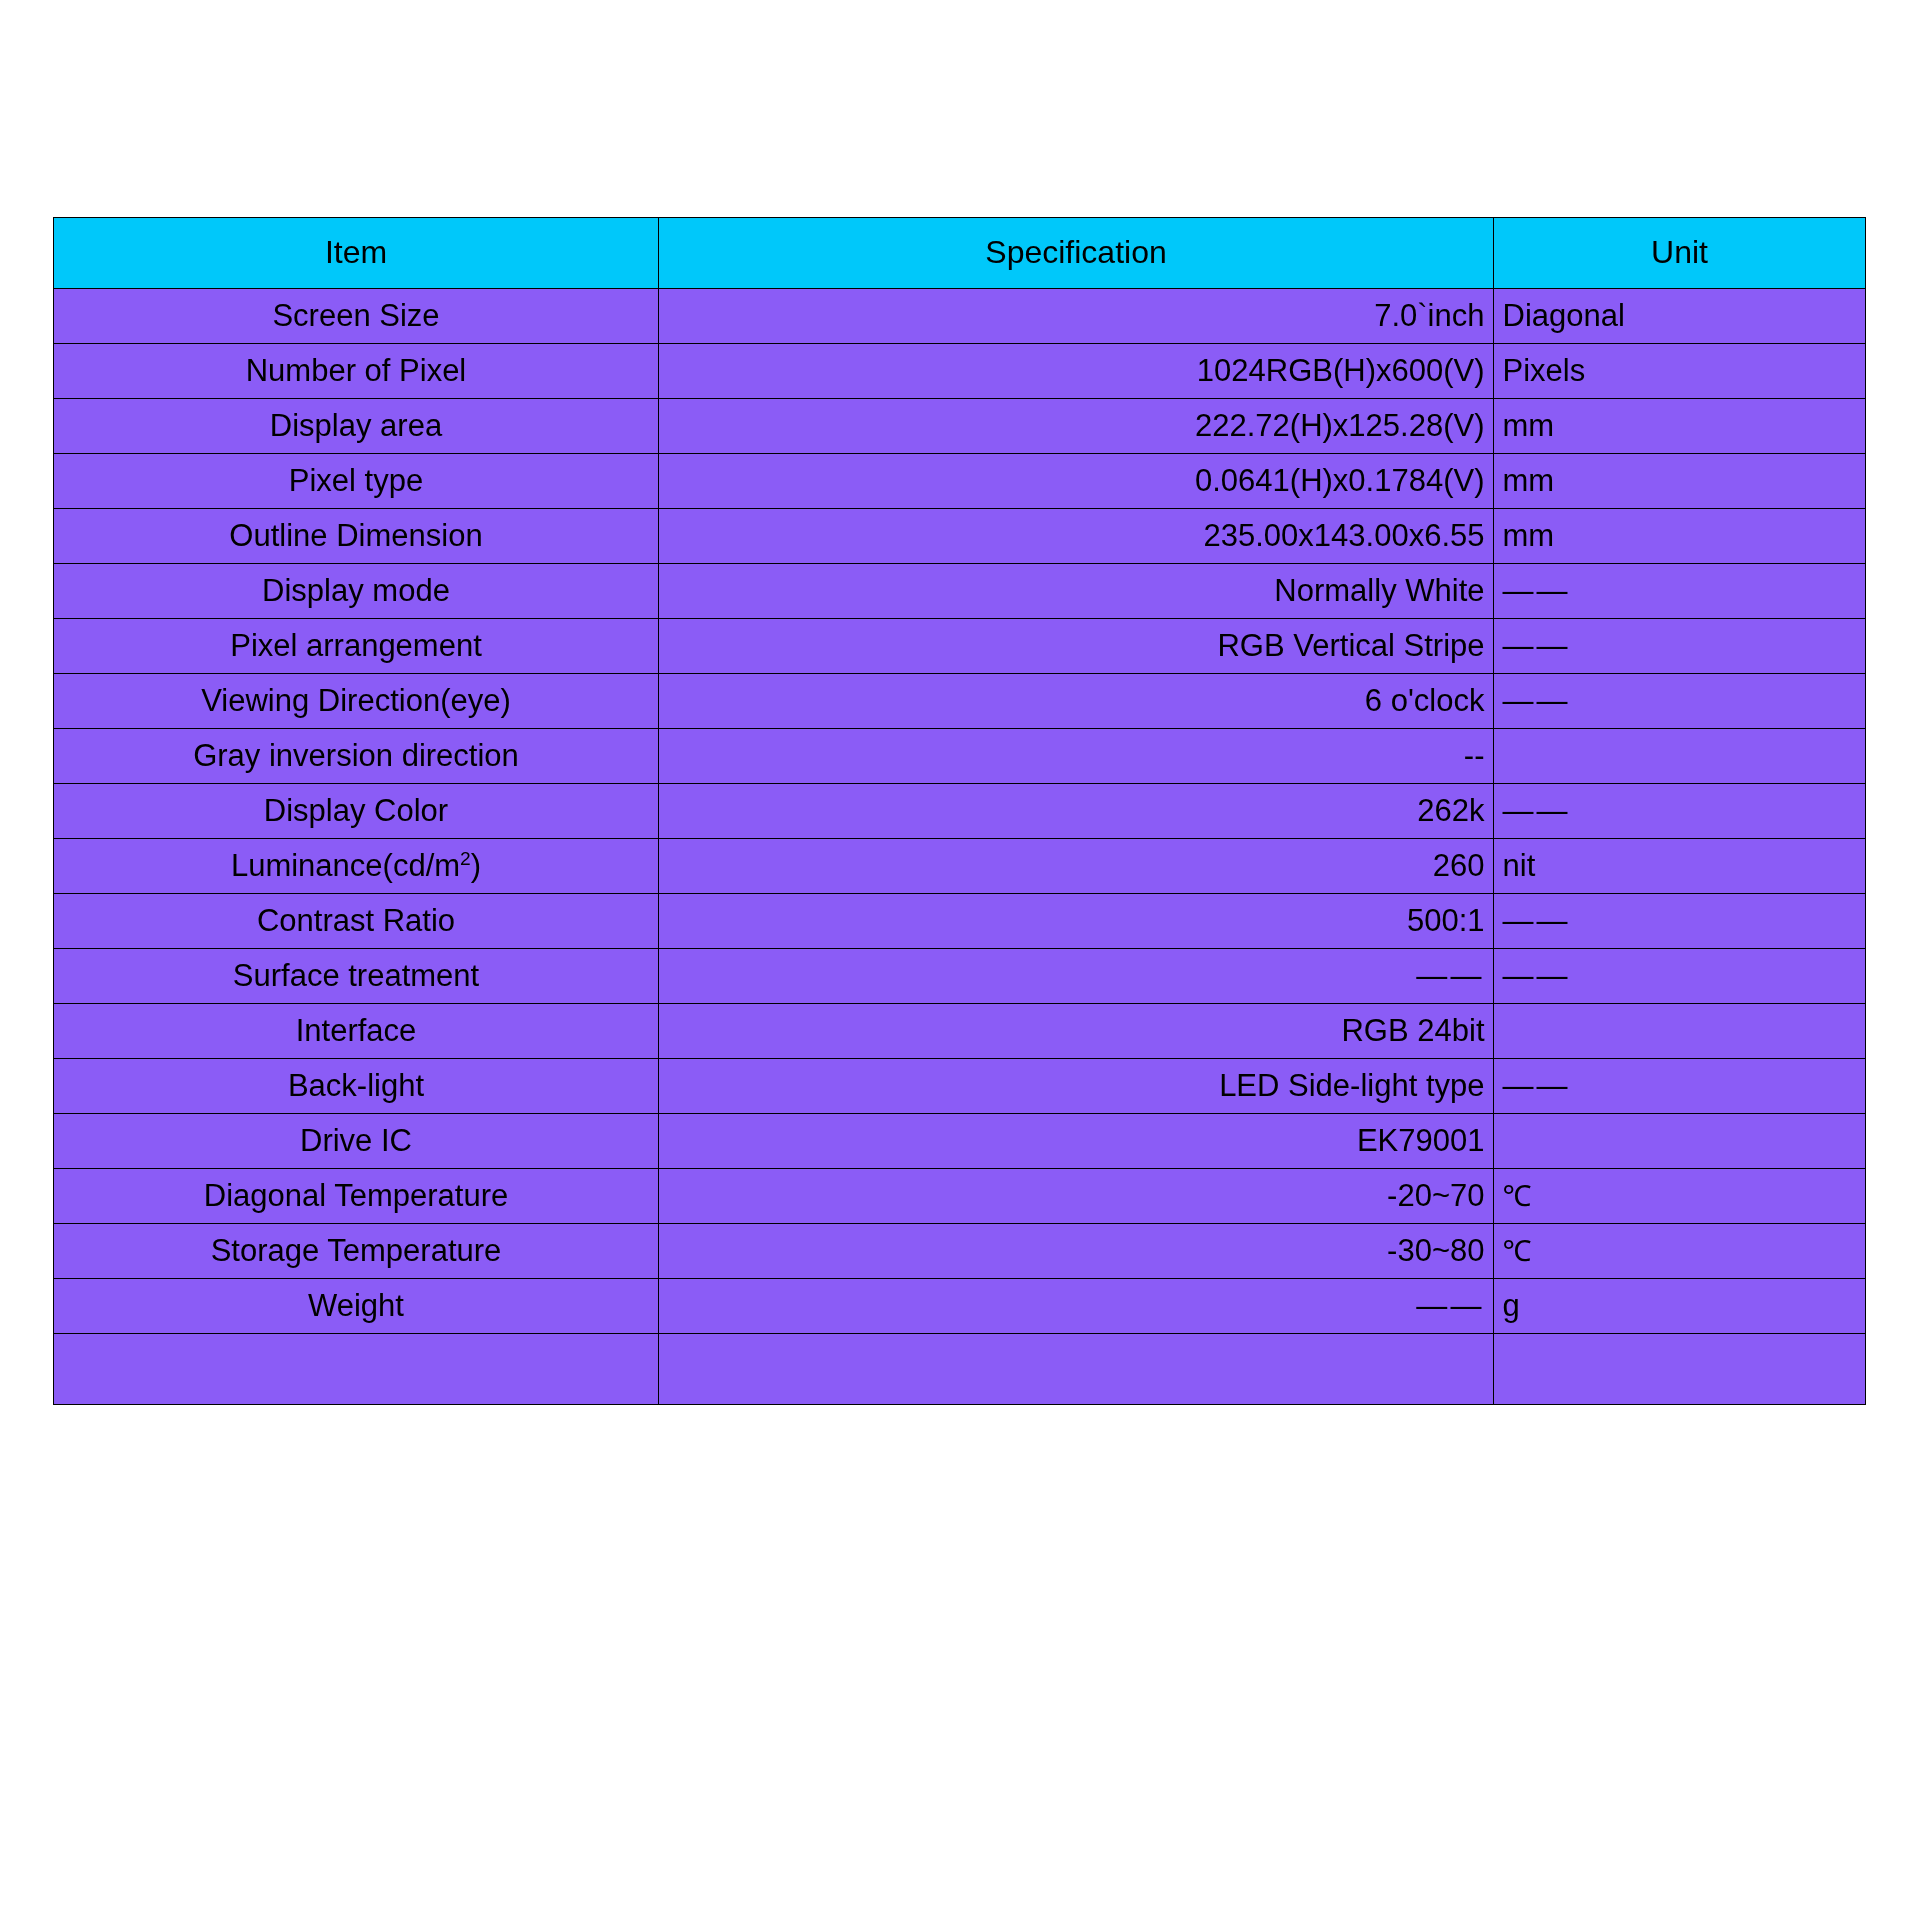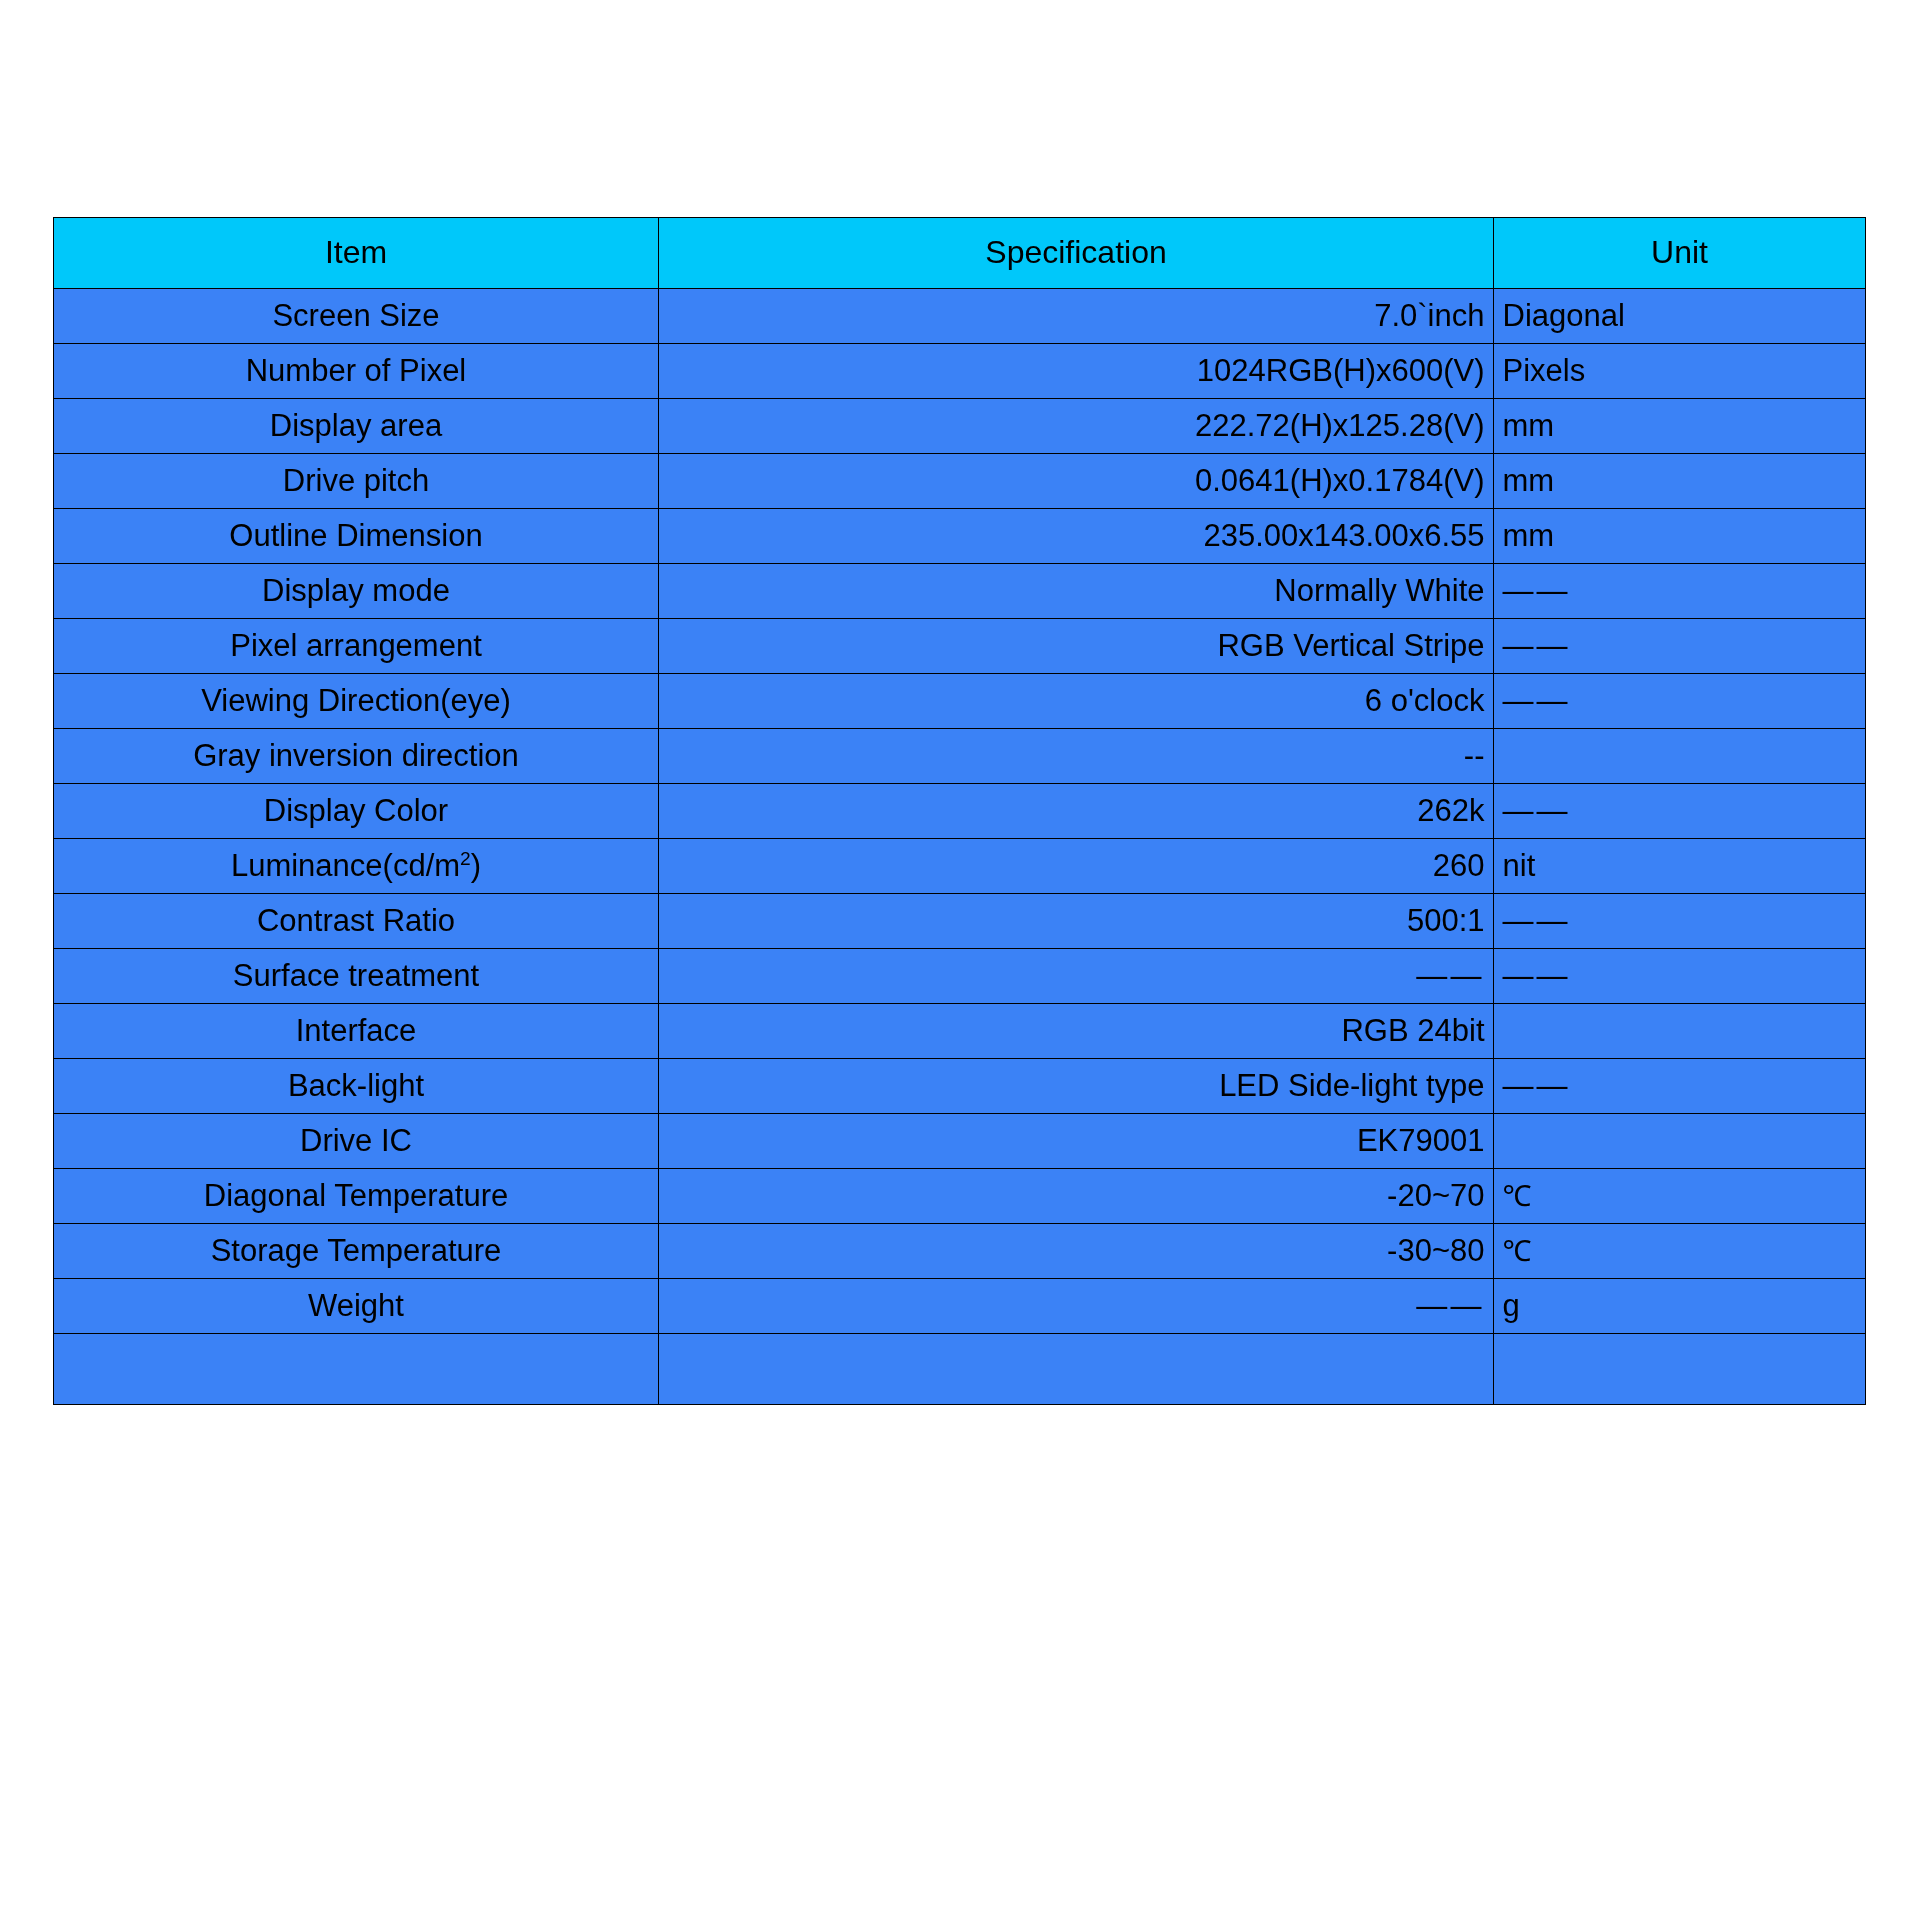--- a/index.html
+++ b/index.html
@@ -19,21 +19,21 @@
     position: absolute;
     left: 53px;
     top: 217px;
     width: 1812px;
   }
 
   table.spec-table {
     border-collapse: collapse;
     table-layout: fixed;
     width: 1812px;
-    background: #3b82f6;
+    background: #8b5cf6;
     padding-left: 43px;
   }
 
   table.spec-table col.col-item  { width: 605px; }
   table.spec-table col.col-spec  { width: 835px; }
   table.spec-table col.col-unit  { width: 372px; }
 
   table.spec-table th,
   table.spec-table td {
     border: 1.4px solid #000000;
@@ -122,21 +122,21 @@
           <td class="cell-item">Number of Pixel</td>
           <td class="cell-spec">1024RGB(H)x600(V)</td>
           <td class="cell-unit">Pixels</td>
         </tr>
         <tr>
           <td class="cell-item">Display area</td>
           <td class="cell-spec">222.72(H)x125.28(V)</td>
           <td class="cell-unit">mm</td>
         </tr>
         <tr>
-          <td class="cell-item">Drive pitch</td>
+          <td class="cell-item">Pixel type</td>
           <td class="cell-spec">0.0641(H)x0.1784(V)</td>
           <td class="cell-unit">mm</td>
         </tr>
         <tr>
           <td class="cell-item">Outline Dimension</td>
           <td class="cell-spec">235.00x143.00x6.55</td>
           <td class="cell-unit">mm</td>
         </tr>
         <tr>
           <td class="cell-item">Display mode</td>

